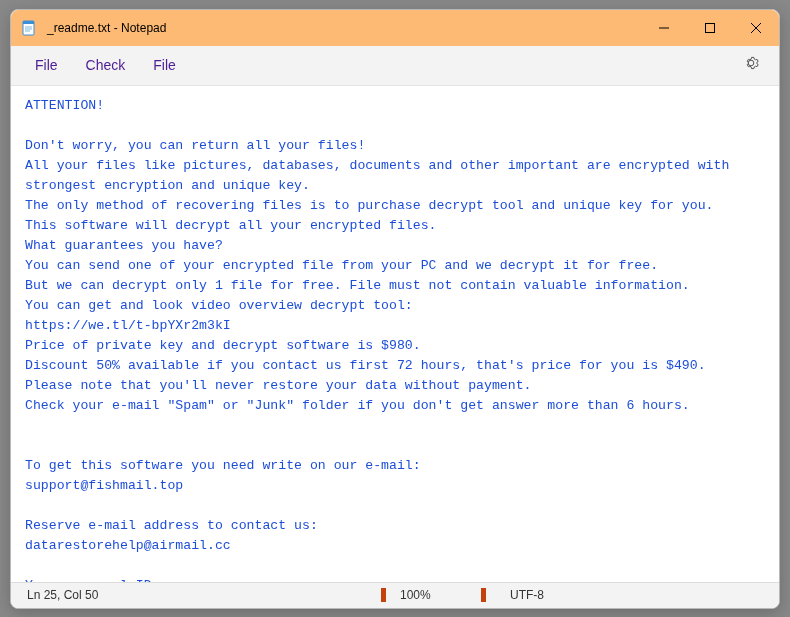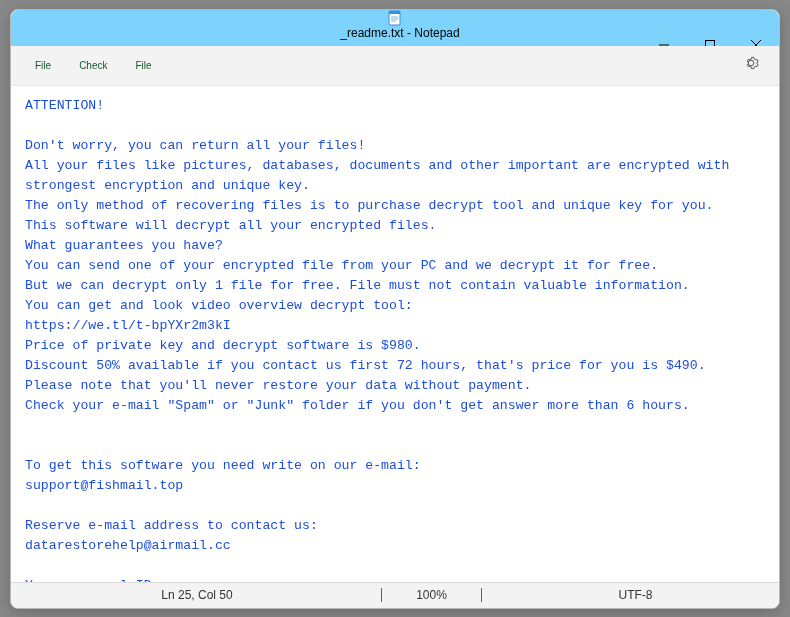--- a/index.html
+++ b/index.html
@@ -18,27 +18,26 @@
   height: 600px;
   background: #ffffff;
   border: 1px solid #b8b8b8;
   border-radius: 8px;
   display: flex;
   flex-direction: column;
   box-shadow: 0 4px 16px rgba(0,0,0,0.2);
 }
 .titlebar {
   height: 36px;
-  background: #7dd3fc;
+  background: #fdba74;
   display: flex;
   align-items: center;
   padding-left: 10px;
   border-top-left-radius: 8px;
   border-top-right-radius: 8px;
-  flex-direction: column;
 }
 .titlebar .appicon {
   width: 16px;
   height: 16px;
   margin-right: 10px;
   display: flex;
   align-items: center;
   justify-content: center;
 }
 .titlebar .title {
@@ -61,22 +60,22 @@
 .menubar {
   height: 40px;
   background: #f3f3f3;
   display: flex;
   align-items: center;
   padding: 0 10px;
   border-bottom: 1px solid #e5e5e5;
 }
 .menubar .menuitem {
   padding: 6px 14px;
-  font-size: 10px;
-  color: #14532d;
+  font-size: 14px;
+  color: #4c1d95;
   border-radius: 4px;
 }
 .gear {
   margin-left: auto;
   padding: 6px 10px;
   border-radius: 4px;
 }
 .editor {
   flex: 1;
   background: #ffffff;
@@ -92,25 +91,24 @@
 .statusbar {
   height: 26px;
   background: #f3f3f3;
   border-top: 1px solid #dcdcdc;
   display: flex;
   align-items: center;
   font-size: 12px;
   color: #333;
   border-bottom-left-radius: 8px;
   border-bottom-right-radius: 8px;
-  text-align: center;
 }
 .statusbar .cell {
   padding: 0 14px;
-  border-left: 1px solid #c2410c;
+  border-left: 5px solid #c2410c;
 }
 .statusbar .cell:first-child { border-left: none; padding-left: 16px; width: 370px; }
 .statusbar .zoom { width: 100px; }
 .statusbar .eol { width: 160px; }
 .statusbar .enc { flex:1;padding-left:24px; }
 </style>
 </head>
 <body>
 
 <div class="window">

